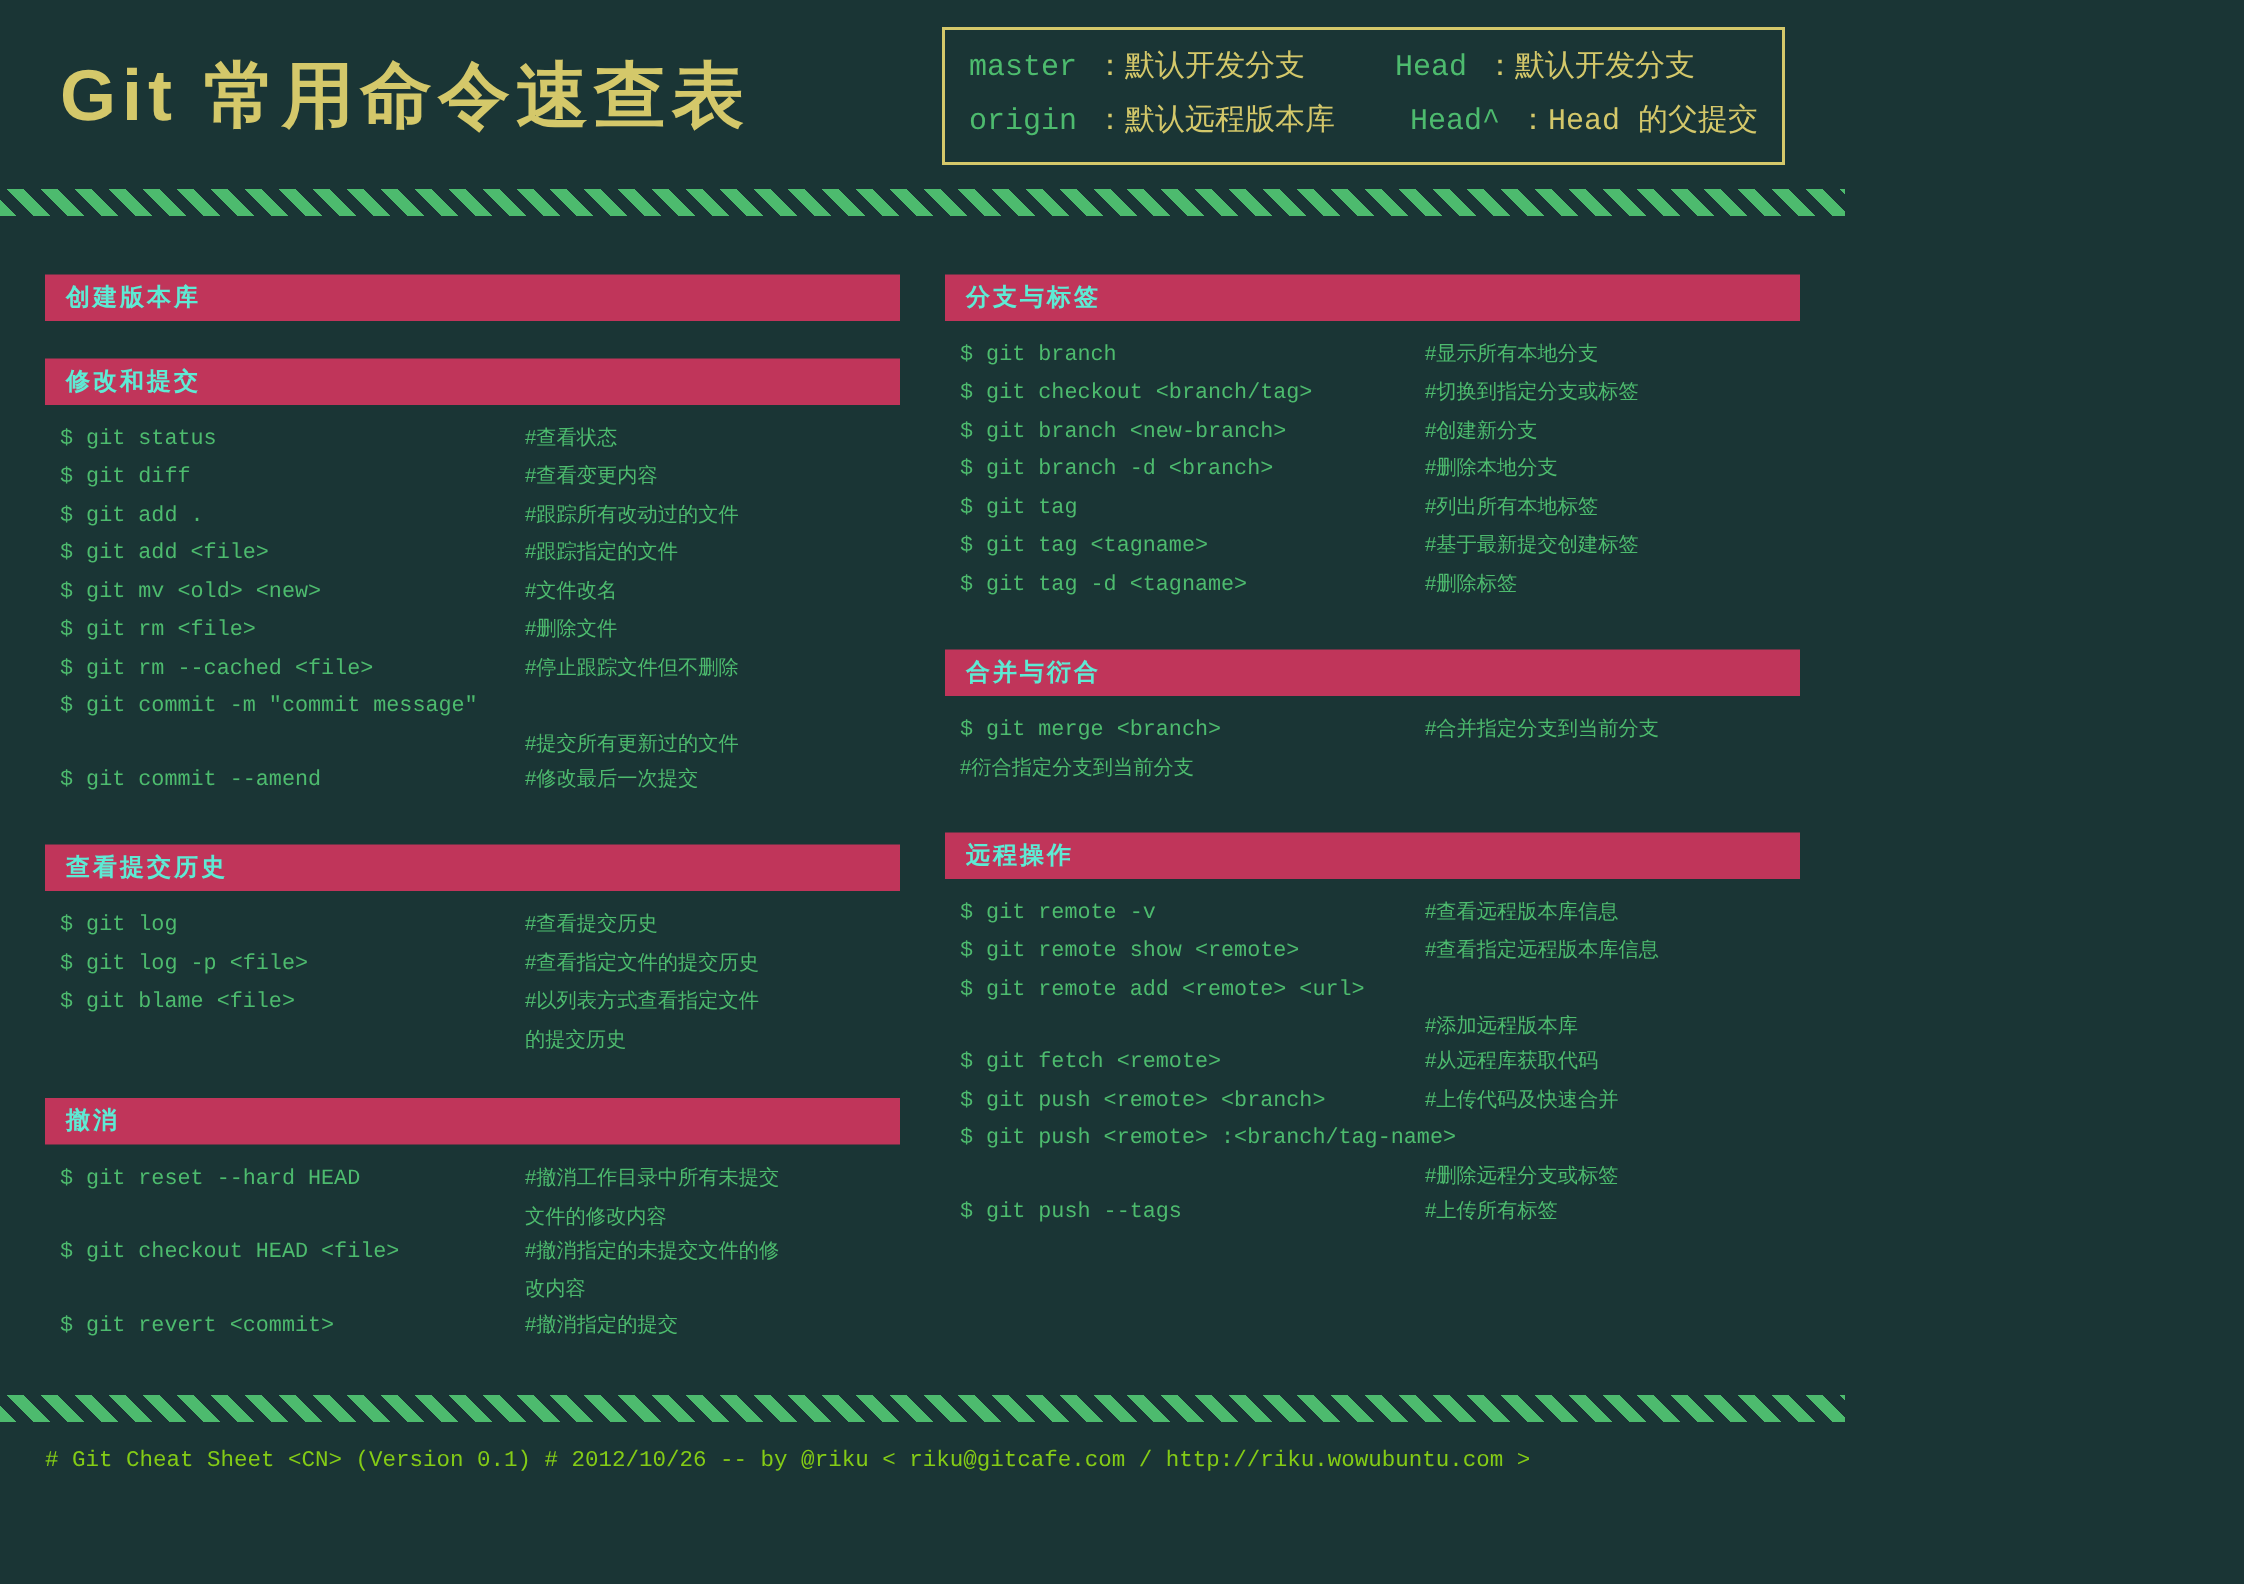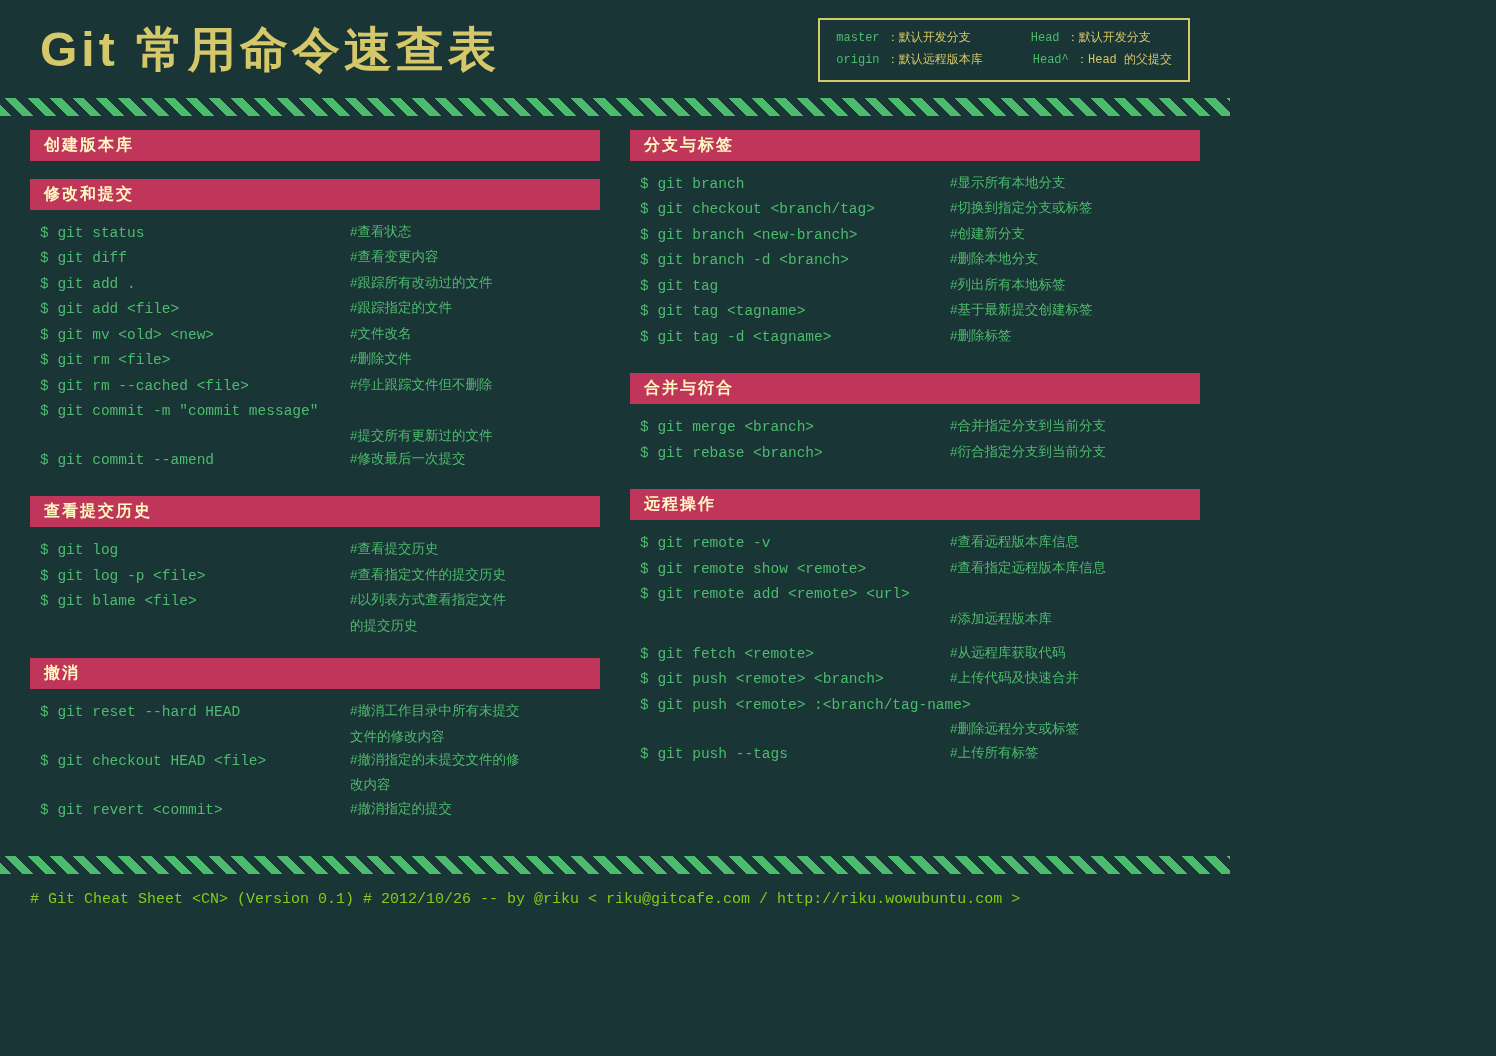--- a/index.html
+++ b/index.html
@@ -29,21 +29,21 @@
       color: #d4c86a;
       font-size: 48px;
       font-weight: bold;
       font-family: 'Microsoft YaHei', 'SimHei', sans-serif;
       letter-spacing: 4px;
     }
     .header-legend {
       border: 2px solid #d4c86a;
       padding: 8px 16px;
       color: #d4c86a;
-      font-size: 12px;
+      font-size: 20px;
       line-height: 1.8;
       font-family: 'Courier New', Courier, monospace;
     }
     .legend-row {
       display: flex;
       gap: 30px;
     }
     
     .divider {
       height: 18px;
@@ -62,27 +62,28 @@
       grid-template-columns: 1fr 1fr;
       gap: 0 30px;
       padding: 0 30px;
     }
     
     .section {
       margin-bottom: 18px;
     }
     .section-header {
       background-color: #c0355a;
-      color: #fef9c3;
+      color: #5eead4;
       font-family: 'Microsoft YaHei', 'SimHei', sans-serif;
       font-size: 16px;
       font-weight: bold;
       padding: 5px 14px;
       margin-bottom: 8px;
       letter-spacing: 2px;
+      margin-top: 25px;
     }
     .section-body {
       padding: 4px 10px;
     }
     .cmd-line {
       display: flex;
       align-items: flex-start;
       margin-bottom: 3px;
       font-size: 14.5px;
       line-height: 1.55;
@@ -286,42 +287,41 @@
       </div>
 
       <div class="section">
         <div class="section-header">合并与衍合</div>
         <div class="section-body">
           <div class="cmd-line">
             <span class="cmd-text">$ git merge &lt;branch&gt;           </span>
             <span class="cmd-comment">#合并指定分支到当前分支</span>
           </div>
           <div class="cmd-line">
-            <span class="cmd-text">$ git rebase &lt;branch&gt;          </span>
             <span class="cmd-comment">#衍合指定分支到当前分支</span>
           </div>
         </div>
       </div>
 
       <div class="section">
         <div class="section-header">远程操作</div>
         <div class="section-body">
           <div class="cmd-line">
             <span class="cmd-text">$ git remote -v                </span>
             <span class="cmd-comment">#查看远程版本库信息</span>
           </div>
           <div class="cmd-line">
             <span class="cmd-text">$ git remote show &lt;remote&gt;    </span>
             <span class="cmd-comment">#查看指定远程版本库信息</span>
           </div>
           <div class="cmd-line">
             <span class="cmd-text-full">$ git remote add &lt;remote&gt; &lt;url&gt;</span>
           </div>
           <div class="cmd-comment-only">#添加远程版本库</div>
-          <div class="cmd-line" style="margin-top:14px;">
+          <div class="cmd-line" style="margin-top:3px;">
             <span class="cmd-text">$ git fetch &lt;remote&gt;           </span>
             <span class="cmd-comment">#从远程库获取代码</span>
           </div>
           <div class="cmd-line">
             <span class="cmd-text">$ git push &lt;remote&gt; &lt;branch&gt;  </span>
             <span class="cmd-comment">#上传代码及快速合并</span>
           </div>
           <div class="cmd-line">
             <span class="cmd-text-full">$ git push &lt;remote&gt; :&lt;branch/tag-name&gt;</span>
           </div>

